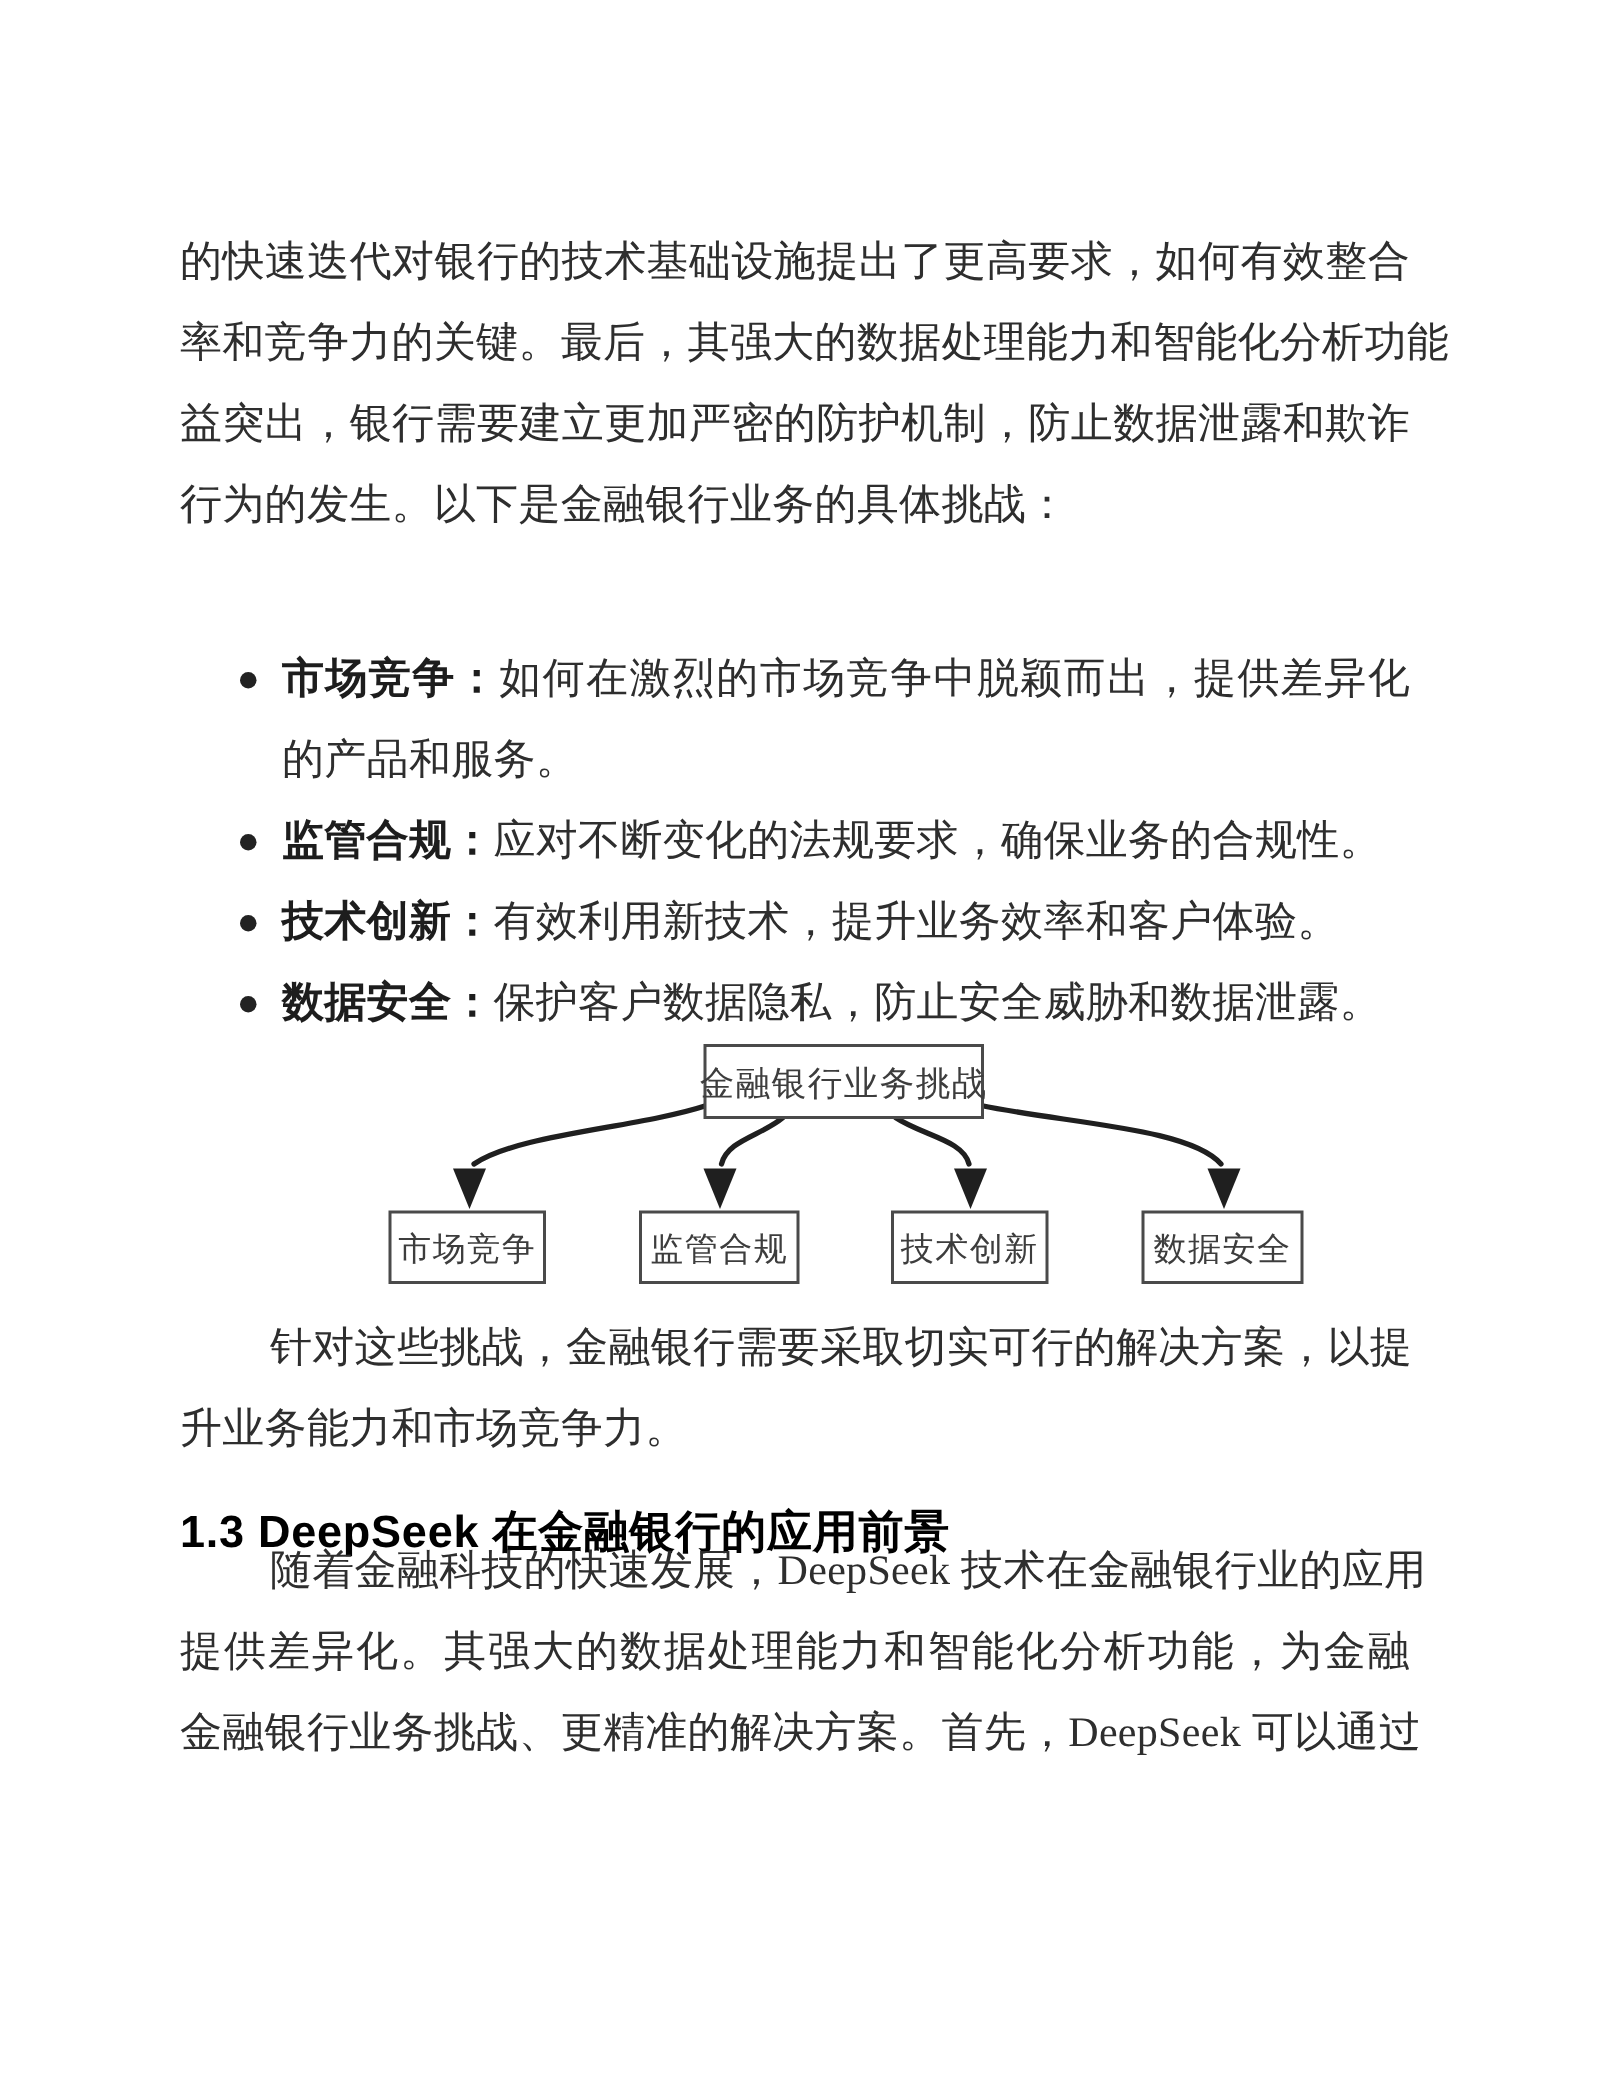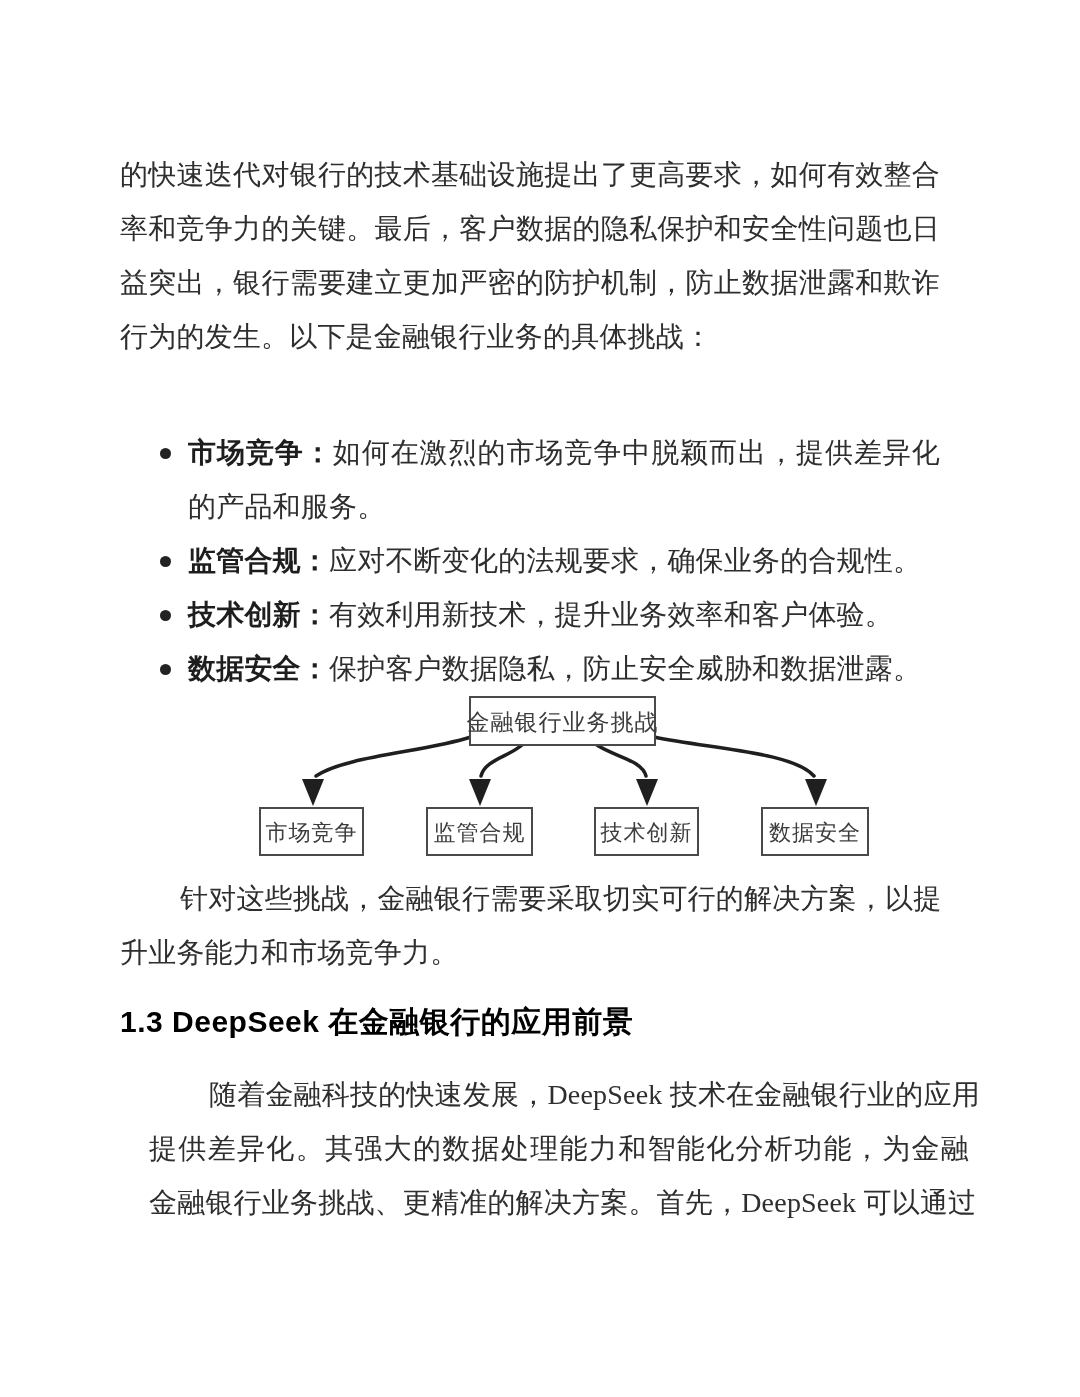--- a/index.html
+++ b/index.html
@@ -32,21 +32,21 @@
   }
   .dlabel.root{font-size:23px;}
 </style>
 </head>
 <body>
 
 <div class="page">
 
   <div class="block" id="p1" style="top:148px;">
       <div class="line j">的快速迭代对银行的技术基础设施提出了更高要求，如何有效整合</div>
-      <div class="line j">率和竞争力的关键。最后，客户数据的隐私保护和安全性问题也日</div>
+      <div class="line j">率和竞争力的关键。最后，其强大的数据处理能力和智能化分析功能</div>
       <div class="line j">益突出，银行需要建立更加严密的防护机制，防止数据泄露和欺诈</div>
       <div class="line">行为的发生。以下是金融银行业务的具体挑战：</div>
     </div>
 
   <div class="block" id="bullets" style="top:426px;">
       <div class="bullet-item">
         <span class="dot"></span>
         <div class="line j"><span class="bullet-term">市场竞争：</span>如何在激烈的市场竞争中脱颖而出，提供差异化</div>
         <div class="line">的产品和服务。</div>
       </div>
@@ -85,19 +85,19 @@
       <text x="815" y="142.5" text-anchor="middle" dominant-baseline="central" class="dlabel">数据安全</text>
     </svg>
 
   <div class="block" id="p2" style="top:872px;">
       <div class="line j indent">针对这些挑战，金融银行需要采取切实可行的解决方案，以提</div>
       <div class="line">升业务能力和市场竞争力。</div>
     </div>
 
   <h2 class="heading">1.3 DeepSeek 在金融银行的应用前景</h2>
 
-  <div class="block" id="p3" style="top:1068px;margin-left:29px;">
+  <div class="block" id="p3" style="top:1021px;">
       <div class="line j indent">随着金融科技的快速发展，DeepSeek 技术在金融银行业的应用</div>
       <div class="line j">提供差异化。其强大的数据处理能力和智能化分析功能，为金融</div>
       <div class="line j">金融银行业务挑战、更精准的解决方案。首先，DeepSeek 可以通过</div>
     </div>
 
 </div>
 
 </body></html>

